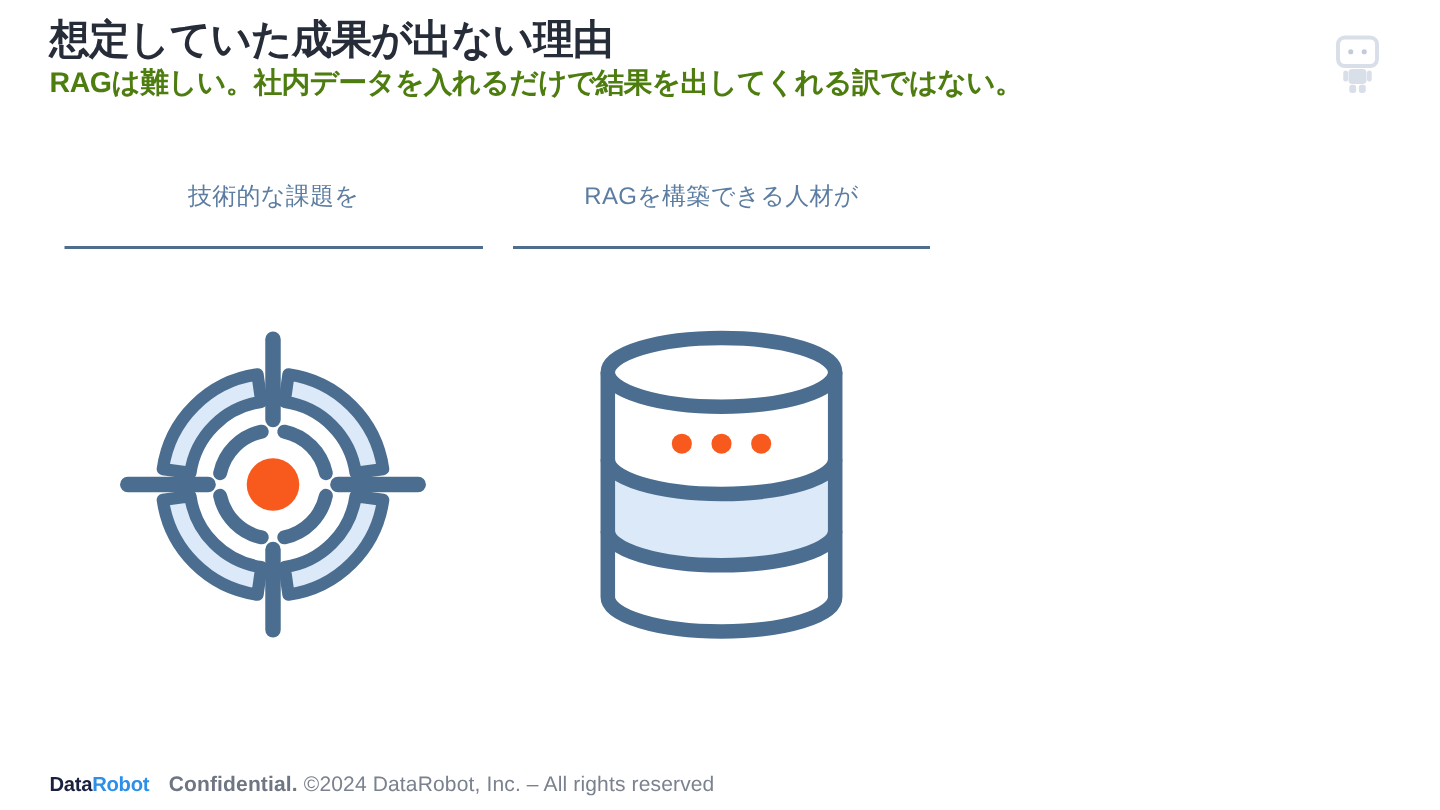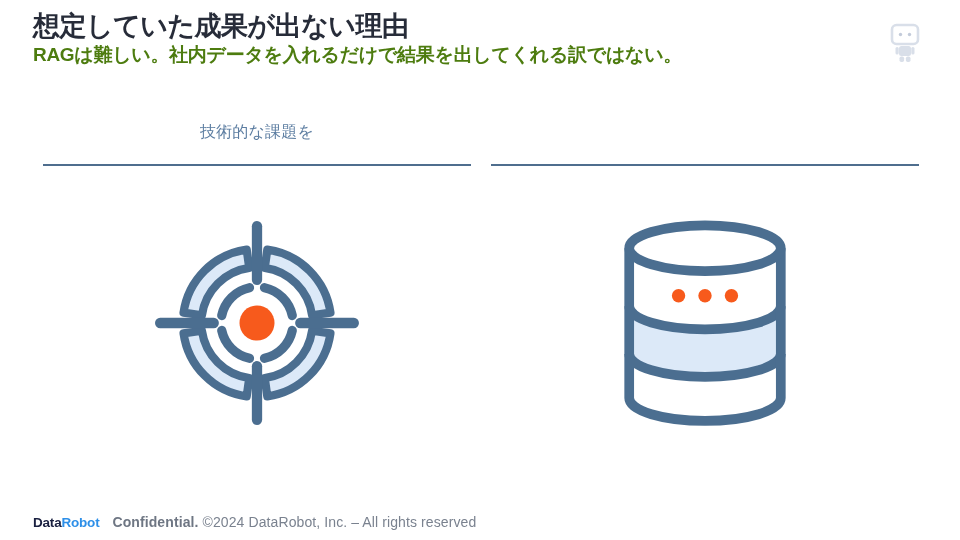--- a/index.html
+++ b/index.html
@@ -17,21 +17,21 @@
   }
   .slide-subtitle{
     position:absolute;left:33px;top:42px;
     font-size:19px;font-weight:700;color:#4d7c0f;
     letter-spacing:-0.3px;white-space:nowrap;
   }
   .mascot{position:absolute;left:886px;top:22px;width:38px;height:44px;}
   
   .columns{
     position:absolute;left:43px;right:41px;top:100px;
-    display:grid;grid-template-columns:1fr 1fr;column-gap:20px;
+    display:grid;grid-template-columns:1fr 1fr 1fr;column-gap:20px;
   }
   .column{display:flex;flex-direction:column;}
   .col-heading{
     height:64px;display:flex;flex-direction:column;
     align-items:center;justify-content:center;
     text-align:center;color:#5C7DA1;font-size:16px;line-height:22px;
     font-weight:400;letter-spacing:0.2px;
   }
   .col-rule{border:none;border-top:2px solid #4F6E8E;margin:0;width:100%;}
   .col-icon{
@@ -94,20 +94,21 @@
           <line x1="3" y1="50" x2="29" y2="50"></line>
           <line x1="97" y1="50" x2="71" y2="50"></line>
         </g>
         <circle cx="50" cy="50" r="8.5" fill="#F75A1C"></circle>
       </svg>
     </div>
   </div>
 
   <div class="column">
     <div class="col-heading">
+      <span class="heading-line">RAGを構築できる人材が</span>
     </div>
     <hr class="col-rule">
     <div class="col-icon">
 
       <svg width="178" height="208" viewBox="0 0 100 118" aria-hidden="true">
         <path d="M7,16 L7,101 A43,13 0 0 0 93,101 L93,16 Z" fill="#ffffff"></path>
         <path d="M7,49 A43,13 0 0 0 93,49 L93,76 A43,13 0 0 1 7,76 Z" fill="#DCE9F8"></path>
         <g fill="none" stroke="#4B6E90" stroke-width="5.5">
           <path d="M7,49 A43,13 0 0 0 93,49"></path>
           <path d="M7,76 A43,13 0 0 0 93,76"></path>

